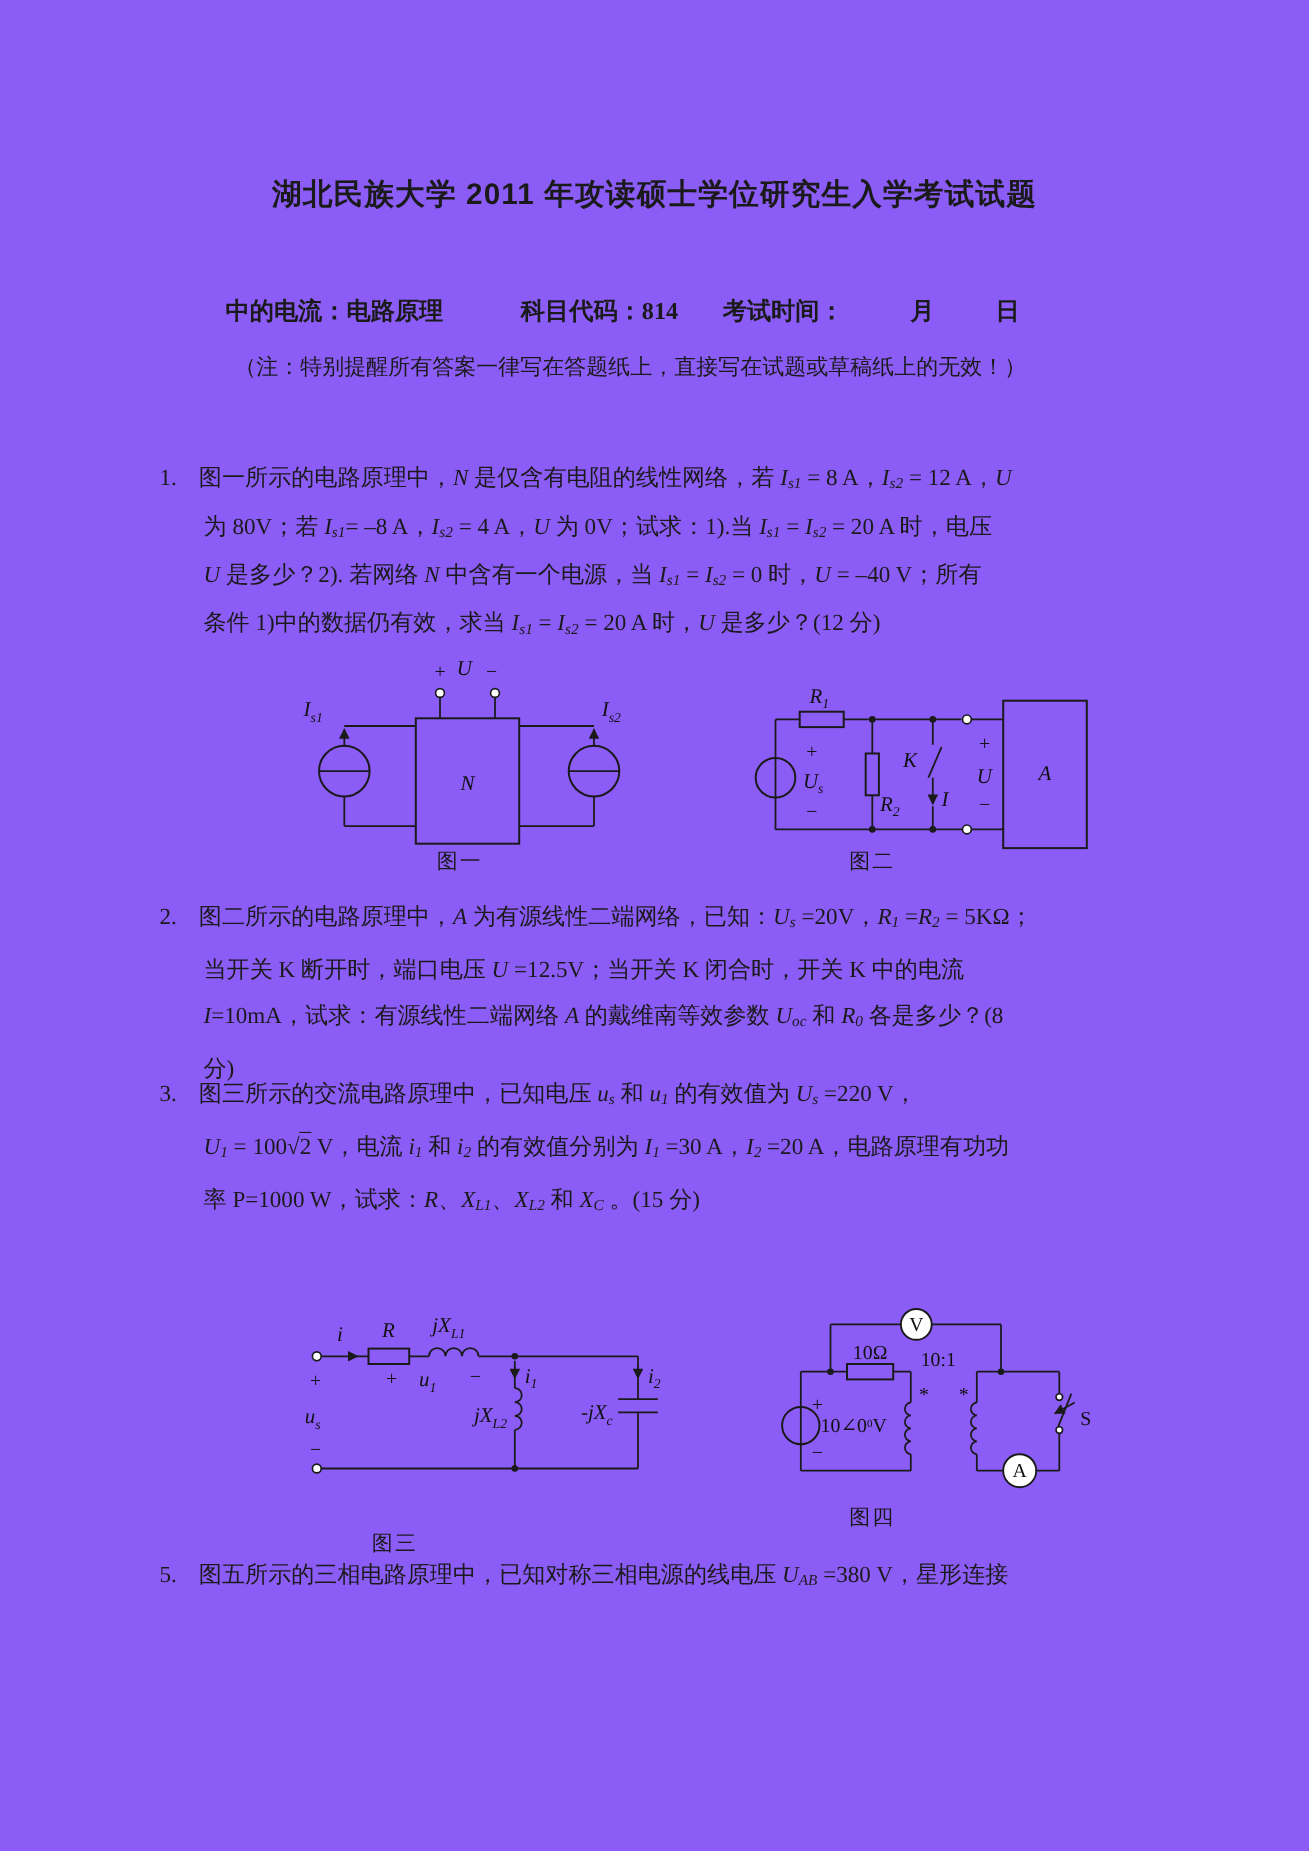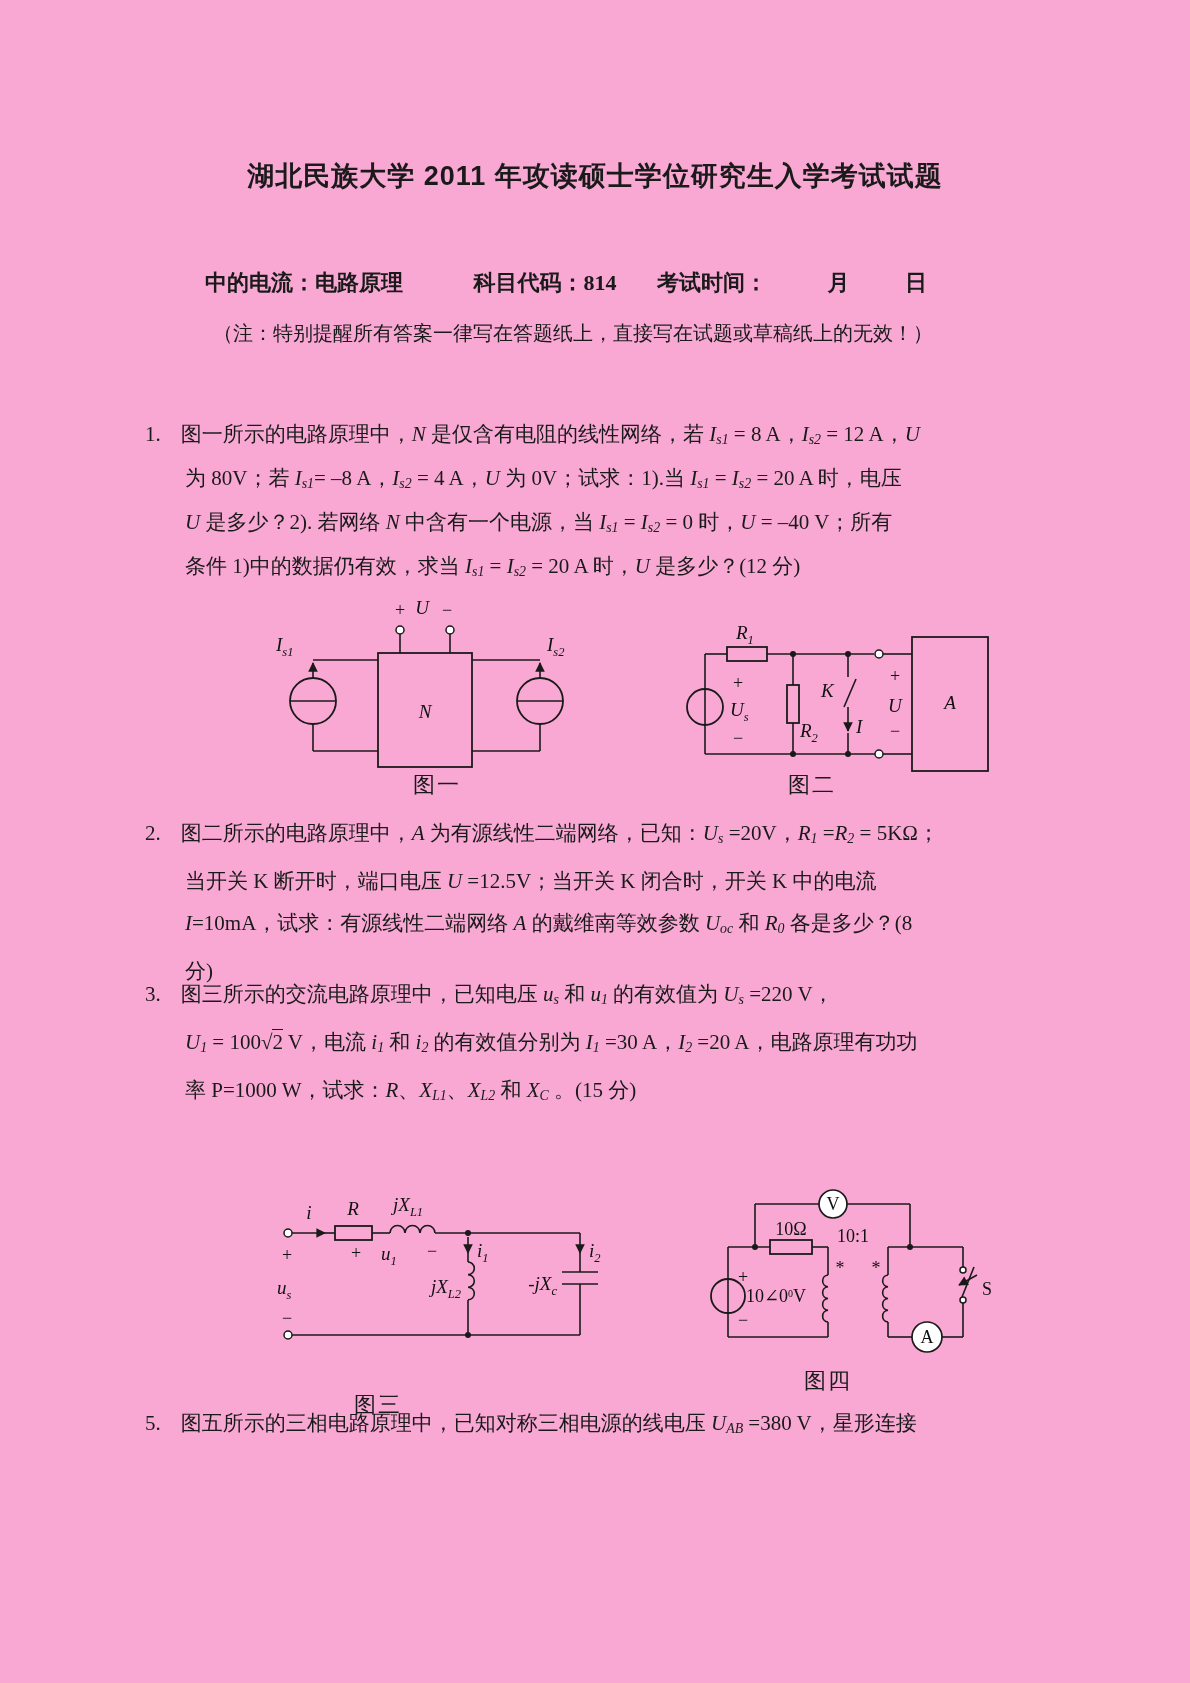--- a/index.html
+++ b/index.html
@@ -1,33 +1,33 @@
 <!DOCTYPE html>
 <html><head>
 <meta charset="utf-8">
 <style>
   html,body{margin:0;padding:0;background:#e8e8e8;}
-  .page{position:relative;width:1190px;height:1683px;background:#f9a8d4;margin:0 auto;
+  .page{position:relative;width:1190px;height:1683px;background:#8b5cf6;margin:0 auto;
         font-family:"Liberation Serif","DejaVu Serif",serif;color:#1a1a1a;overflow:hidden;}
   .title{position:absolute;top:158px;left:0;width:1190px;text-align:center;
          font-family:"Liberation Sans","DejaVu Sans",sans-serif;font-weight:bold;
          font-size:27px;letter-spacing:1px;}
   .info-line{position:absolute;top:268px;left:205px;font-weight:bold;font-size:22px;white-space:nowrap;}
   .info-line .part{display:inline-block;}
   .gap65{margin-left:65px;} .gap35{margin-left:35px;} .gap55{margin-left:55px;} .gap50{margin-left:50px;}
   .note-line{position:absolute;top:320px;left:213px;font-weight:normal;font-size:20px;white-space:nowrap;}
   .question{position:absolute;left:145px;width:960px;font-size:21px;line-height:42px;
             padding-left:40px;text-indent:-40px;white-space:nowrap;}
   .q1{line-height:39px;}
   .qnum{margin-right:20px;}
   .seg-v{font-style:italic;font-family:"Liberation Serif","DejaVu Serif",serif;}
   .seg-s{font-style:italic;font-size:0.66em;vertical-align:-0.22em;letter-spacing:0;}
   .seg-q{border-top:1.5px solid #1a1a1a;}
   .fig{position:absolute;}
-  .fig-cap{position:absolute;width:80px;text-align:center;font-size:22px;letter-spacing:2px;}
+  .fig-cap{position:absolute;width:80px;text-align:left;font-size:19px;letter-spacing:2px;}
   
   .wire{stroke:#1a1a1a;stroke-width:1.6;fill:none;}
   .box{stroke:#1a1a1a;stroke-width:1.8;fill:none;}
   .dot{fill:#1a1a1a;stroke:none;}
   .term{fill:#ffffff;stroke:#1a1a1a;stroke-width:1.5;}
   .meter{fill:#ffffff;stroke:#1a1a1a;stroke-width:1.7;}
   .fv{font-family:"Liberation Serif","DejaVu Serif",serif;font-style:italic;font-size:19px;fill:#111;}
   .fp{font-family:"Liberation Serif","DejaVu Serif",serif;font-size:18px;fill:#111;}
   .fsub{font-size:12.5px;}
 </style>
@@ -263,19 +263,19 @@
       <line class="wire" x1="273" y1="118" x2="273" y2="152"></line>
     </g>
     <g>
       <line class="wire" x1="273" y1="152" x2="252" y2="152"></line>
       <circle class="meter" cx="237" cy="152" r="15"></circle>
       <text class="fp" x="237" y="158" font-size="14" text-anchor="middle">A</text>
       <line class="wire" x1="222" y1="152" x2="198" y2="152"></line>
     </g>
     <line class="wire" x1="38" y1="152" x2="138" y2="152"></line>
   </svg>
-  <div class="fig-cap" style="left:788px;top:1366px;">图四</div>
-
-  <div class="question" style="top:1410px;line-height:26px;">
+  <div class="fig-cap" style="left:772px;top:1366px;">图四</div>
+
+  <div class="question" style="top:1410px;line-height:43px;">
     <span class="qnum">5.</span><span><span>图五所示的三相电路原理中，已知对称三相电源的线电压 </span><span class="seg-v">U</span><span class="seg-s">AB</span><span> =380 V，星形连接</span><br></span>
   </div>
 
 </div>
 
 </body></html>

